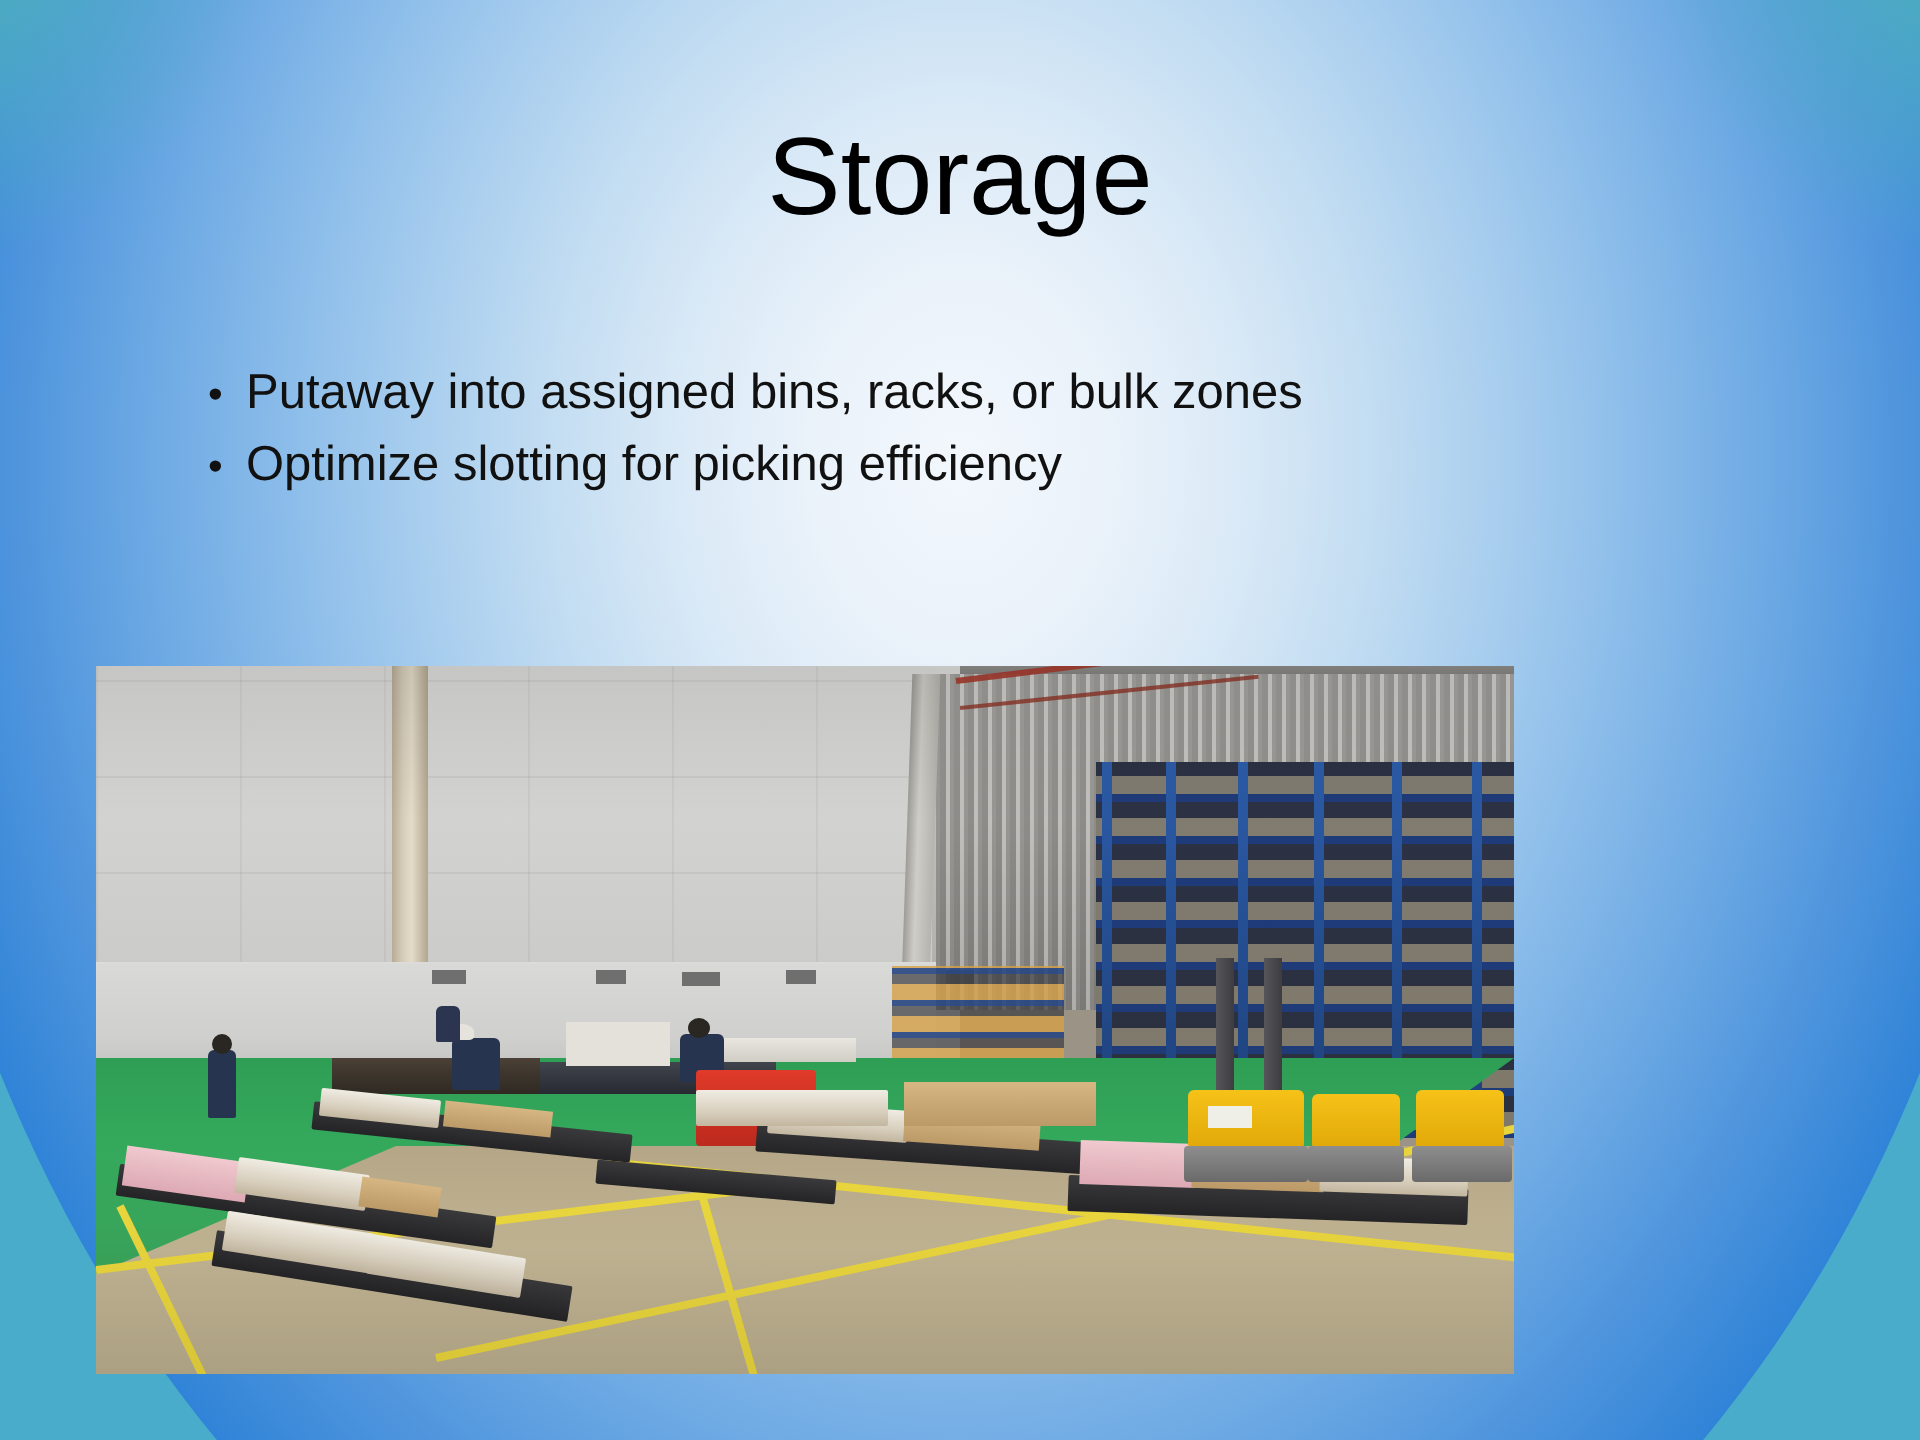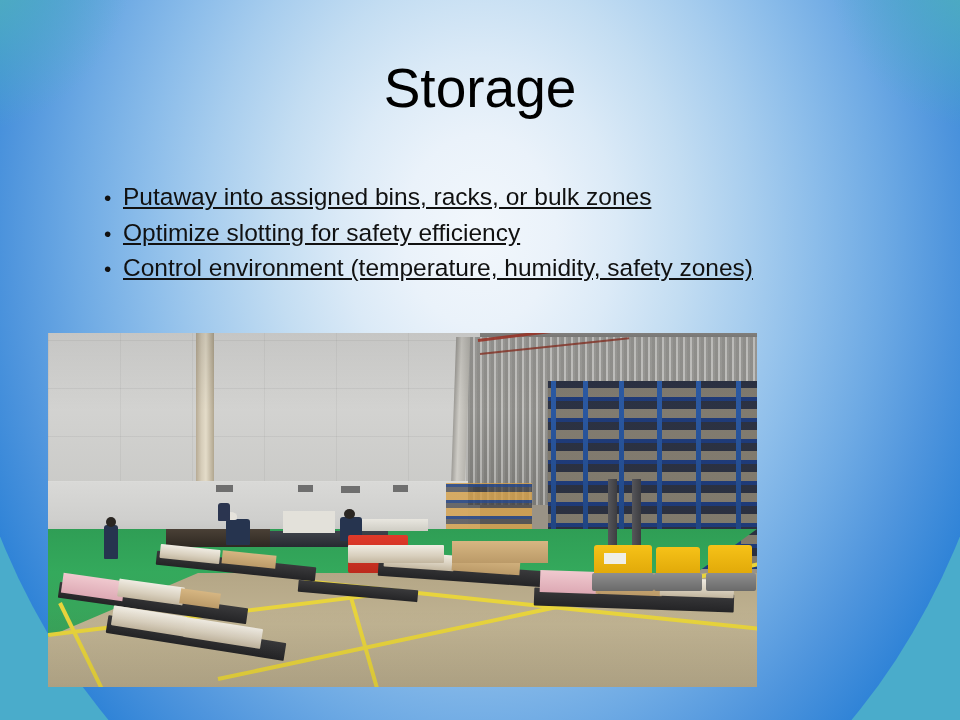--- a/index.html
+++ b/index.html
@@ -71,21 +71,20 @@
 
   
   #bullets {
     position: absolute;
     left: 104px;
     top: 180px;
     width: 800px;
     color: #111111;
     font-size: 24.5px;
     line-height: 34.5px;
-    text-decoration: underline;
   }
   .bullet-row {
     display: block;
     white-space: nowrap;
   }
   .bullet-mark {
     display: inline-block;
     width: 19px;
     font-size: 21px;
     vertical-align: baseline;
@@ -276,24 +275,21 @@
   <div id="bg-corner-tl"></div>
   <div id="bg-corner-tr"></div>
 
   <div id="title">Storage</div>
 
   <div id="bullets">
     <div class="bullet-row">
       <span class="bullet-mark">•</span><span class="bullet-text">Putaway into assigned bins, racks, or bulk zones</span>
     </div>
     <div class="bullet-row">
-      <span class="bullet-mark">•</span><span class="bullet-text">Optimize slotting for safety efficiency</span>
-    </div>
-    <div class="bullet-row">
-      <span class="bullet-mark">•</span><span class="bullet-text">Control environment (temperature, humidity, safety zones)</span>
+      <span class="bullet-mark">•</span><span class="bullet-text">Optimize slotting for picking efficiency</span>
     </div>
   </div>
 
   <div id="photo" title="Warehouse interior with pallet racking, staged pallets of cartons, workers sorting goods and yellow electric pallet trucks on a green epoxy floor with yellow lane markings">
 
     <div class="ph" id="ph-ceiling"></div>
     <div class="ph" id="ph-wall-white"></div>
     <div class="ph" id="ph-wall-metal"></div>
     <div class="ph" id="ph-truss"></div>
     <div class="ph" id="ph-truss2"></div>

